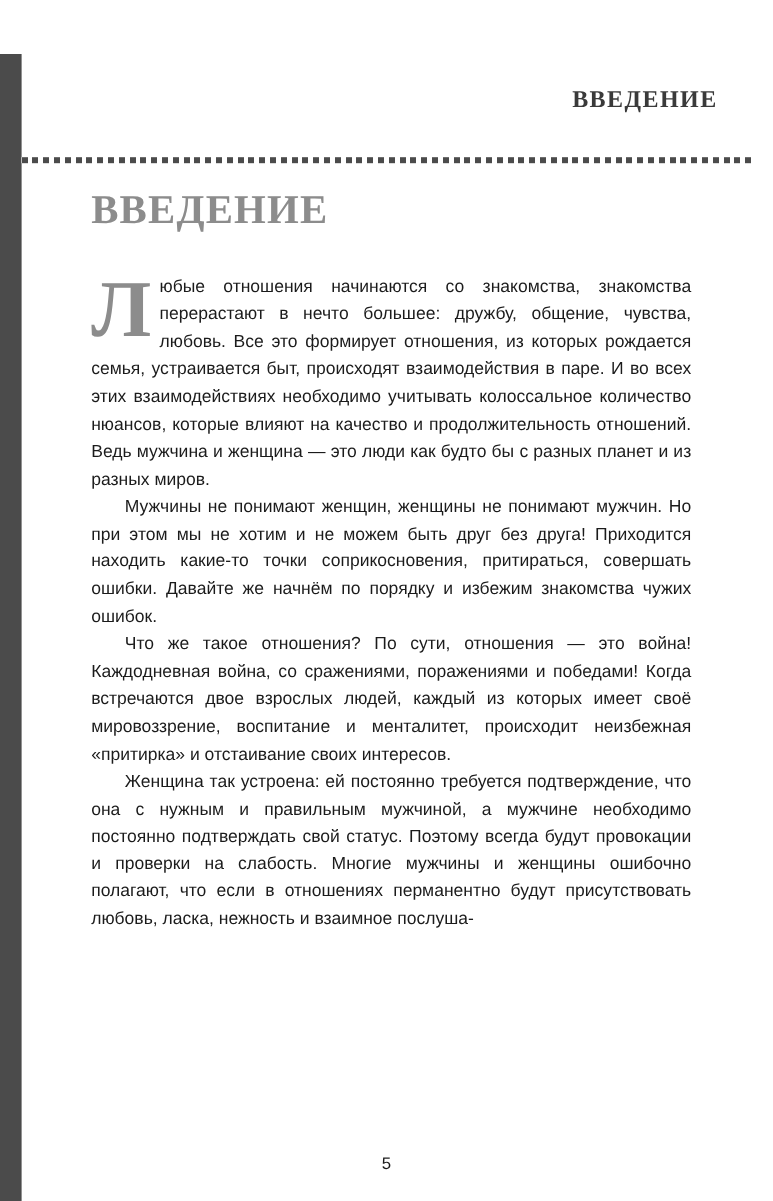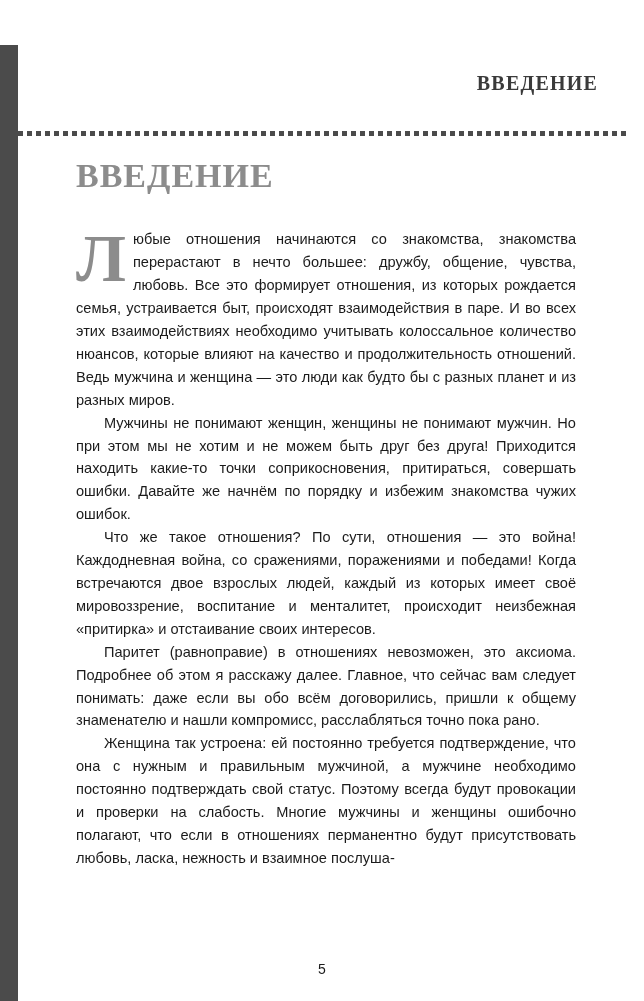--- a/index.html
+++ b/index.html
@@ -142,21 +142,20 @@
   <div class="header-rule"></div>
 
   <div class="content">
 
     <h1 class="chapter-title">ВВЕДЕНИЕ</h1>
 
     <div class="body-text">
       <p class="first"><span class="dropcap">Л</span><span>юбые отношения начинаются со знакомства, знакомства перерастают в нечто большее: дружбу, общение, чувства, любовь. Все это формирует отношения, из которых рождается семья, устраивается быт, происходят взаимодействия в паре. И во всех этих взаимодействиях необходимо учитывать колоссальное количество нюансов, которые влияют на качество и продолжительность отношений. Ведь мужчина и женщина — это люди как будто бы с разных планет и из разных миров.</span></p>
       <p>Мужчины не понимают женщин, женщины не понимают мужчин. Но при этом мы не хотим и не можем быть друг без друга! Приходится находить какие-то точки соприкосновения, притираться, совершать ошибки. Давайте же начнём по порядку и избежим знакомства чужих ошибок.</p>
       <p>Что же такое отношения? По сути, отношения — это война! Каждодневная война, со сражениями, поражениями и победами! Когда встречаются двое взрослых людей, каждый из которых имеет своё мировоззрение, воспитание и менталитет, происходит неизбежная «притирка» и отстаивание своих интересов.</p>
-      <p>Паритет (равноправие) в отношениях невозможен, это аксиома. Подробнее об этом я расскажу далее. Главное, что сейчас вам следует понимать: даже если вы обо всём договорились, пришли к общему знаменателю и нашли компромисс, расслабляться точно пока рано.</p>
       <p>Женщина так устроена: ей постоянно требуется подтверждение, что она с нужным и правильным мужчиной, а мужчине необходимо постоянно подтверждать свой статус. Поэтому всегда будут провокации и проверки на слабость. Многие мужчины и женщины ошибочно полагают, что если в отношениях перманентно будут присутствовать любовь, ласка, нежность и взаимное послуша-</p>
     </div>
 
   </div>
 
   <div class="page-number">5</div>
 
 </div>
 
 </body></html>

